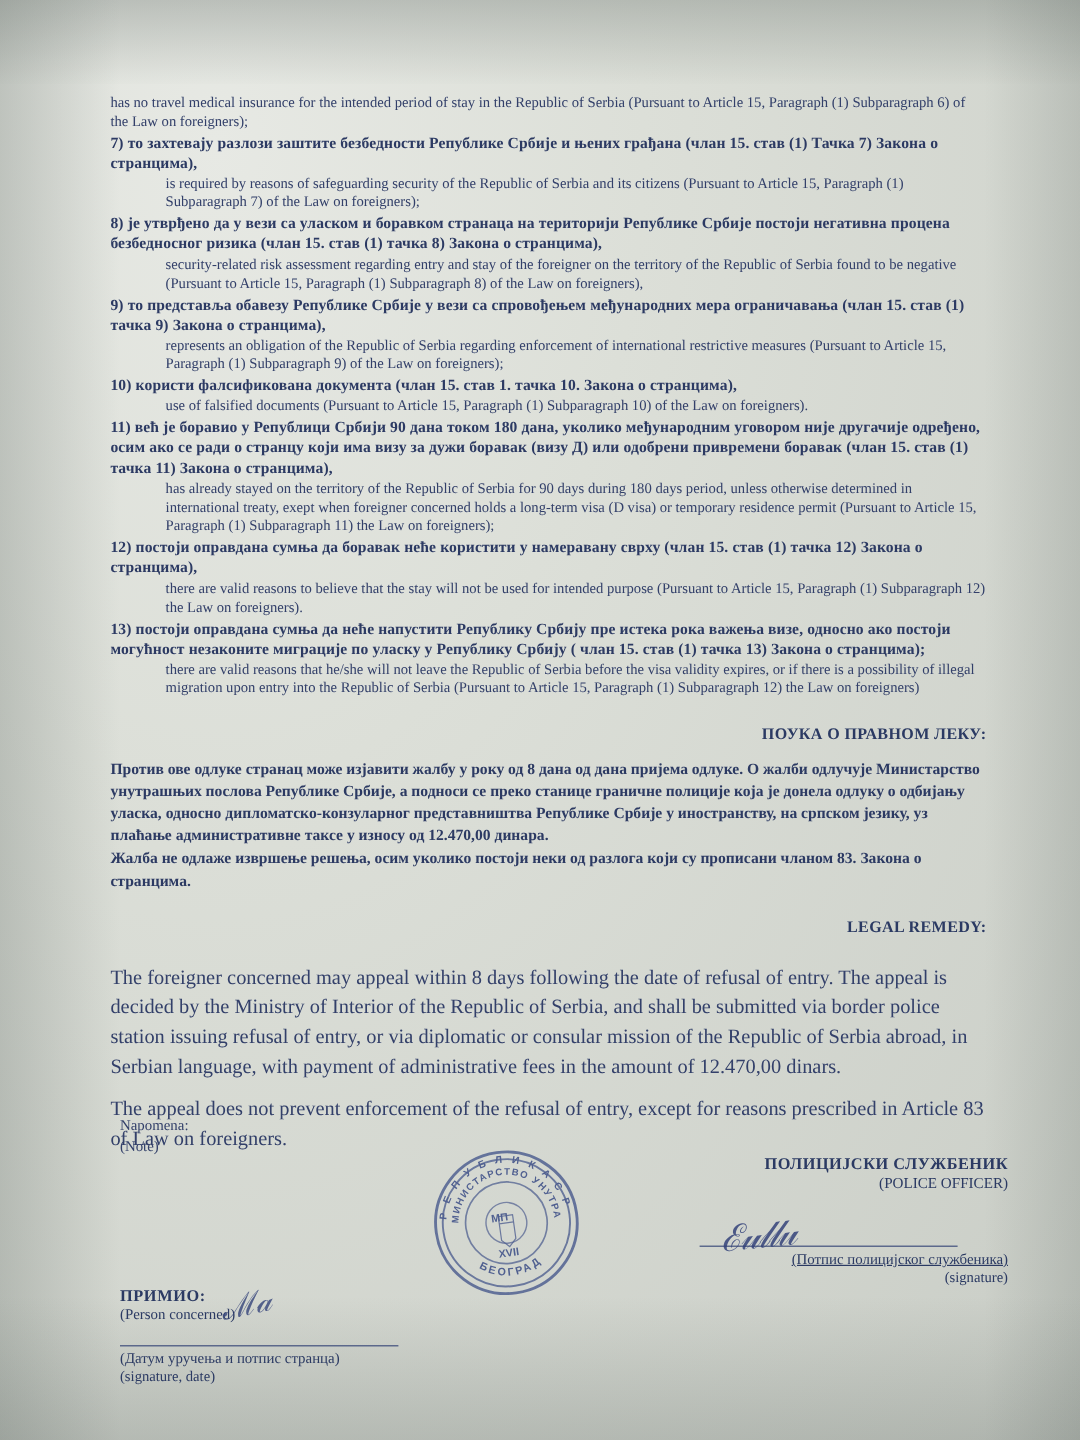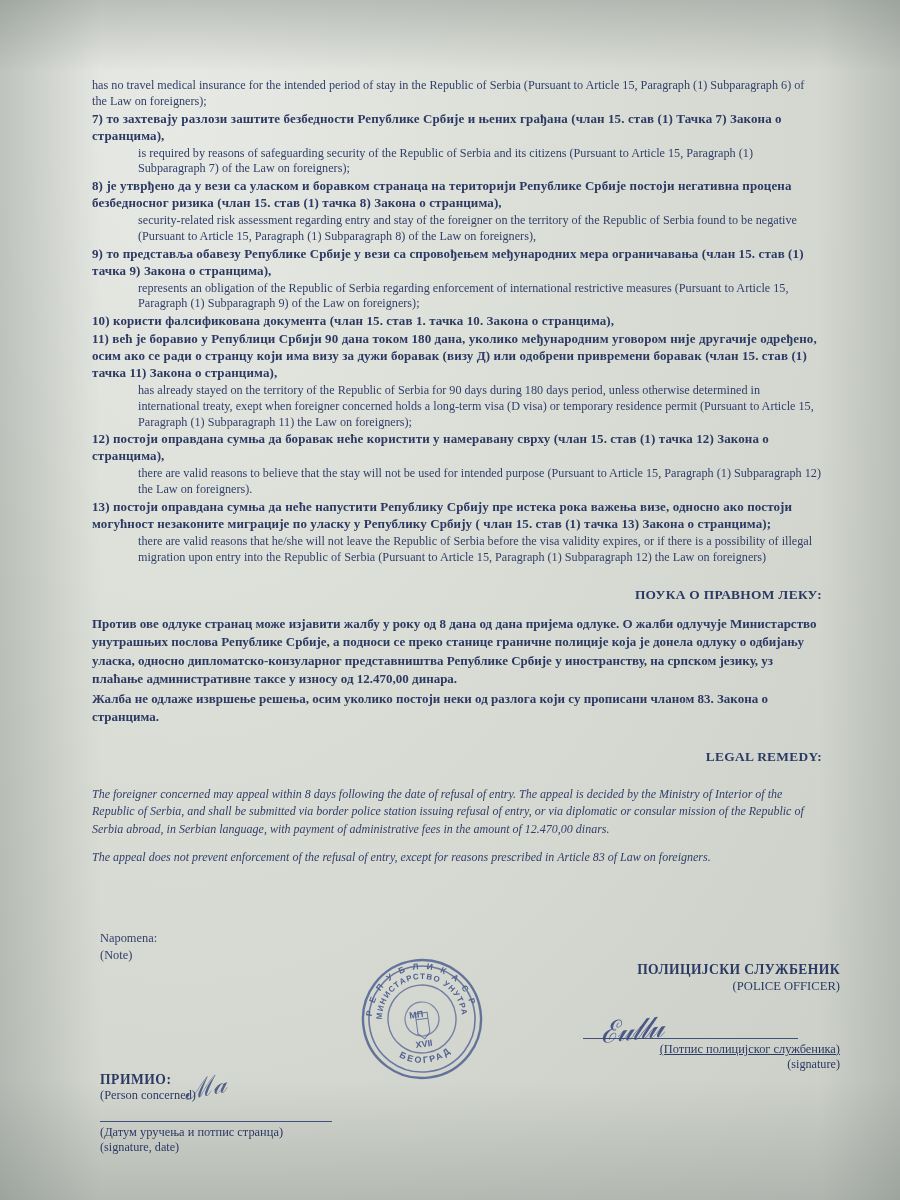--- a/index.html
+++ b/index.html
@@ -72,24 +72,23 @@
     letter-spacing: 0.3px;
     text-align: right;
   }
   .body-sr {
     font-size: 13.0px;
     font-weight: bold;
     color: #2c3a63;
     line-height: 1.42;
   }
   .body-en {
-    font-size: 12px;
+    font-size: 17px;
     color: #33406a;
     line-height: 1.45;
-    font-style: italic;
   }
   .underline-amt {
   }
   .gap-sm { height: 10px; }
   .gap-md { height: 20px; }
 
   .note {
     position: absolute;
     left: 100px;
     top: 930px;
@@ -200,20 +199,21 @@
     <p class="blk sr">7) то захтевају разлози заштите безбедности Републике Србије и њених грађана (члан 15. став (1) Тачка 7) Закона о странцима),</p>
     <p class="blk en">is required by reasons of safeguarding security of the Republic of Serbia and its citizens (Pursuant to Article 15, Paragraph (1) Subparagraph 7) of the Law on foreigners);</p>
 
     <p class="blk sr">8) је утврђено да у вези са уласком и боравком странаца на територији Републике Србије постоји негативна процена безбедносног ризика (члан 15. став (1) тачка 8) Закона о странцима),</p>
     <p class="blk en">security-related risk assessment regarding entry and stay of the foreigner on the territory of the Republic of Serbia found to be negative (Pursuant to Article 15, Paragraph (1) Subparagraph 8) of the Law on foreigners),</p>
 
     <p class="blk sr">9) то представља обавезу Републике Србије у вези са спровођењем међународних мера ограничавања (члан 15. став (1) тачка 9) Закона о странцима),</p>
     <p class="blk en">represents an obligation of the Republic of Serbia regarding enforcement of international restrictive measures (Pursuant to Article 15, Paragraph (1) Subparagraph 9) of the Law on foreigners);</p>
 
     <p class="blk sr">10) користи фалсификована документа (члан 15. став 1. тачка 10. Закона о странцима),</p>
+    <p class="blk en">use of falsified documents (Pursuant to Article 15, Paragraph (1) Subparagraph 10) of the Law on foreigners).</p>
 
     <p class="blk sr">11) већ је боравио у Републици Србији 90 дана током 180 дана, уколико међународним уговором није другачије одређено, осим ако се ради о странцу који има визу за дужи боравак (визу Д) или одобрени привремени боравак (члан 15. став (1) тачка 11) Закона о странцима),</p>
     <p class="blk en">has already stayed on the territory of the Republic of Serbia for 90 days during 180 days period, unless otherwise determined in international treaty, exept when foreigner concerned holds a long-term visa (D visa) or temporary residence permit (Pursuant to Article 15, Paragraph (1) Subparagraph 11) the Law on foreigners);</p>
 
     <p class="blk sr">12) постоји оправдана сумња да боравак неће користити у намеравану сврху (члан 15. став (1) тачка 12) Закона о странцима),</p>
     <p class="blk en">there are valid reasons to believe that the stay will not be used for intended purpose (Pursuant to Article 15, Paragraph (1) Subparagraph 12) the Law on foreigners).</p>
 
     <p class="blk sr">13) постоји оправдана сумња да неће напустити Републику Србију пре истека рока важења визе, односно ако постоји могућност незаконите миграције по уласку у Републику Србију ( члан 15. став (1) тачка 13) Закона о странцима);</p>
     <p class="blk en">there are valid reasons that he/she will not leave the Republic of Serbia before the visa validity expires, or if there is a possibility of illegal migration upon entry into the Republic of Serbia (Pursuant to Article 15, Paragraph (1) Subparagraph 12) the Law on foreigners)</p>
 

